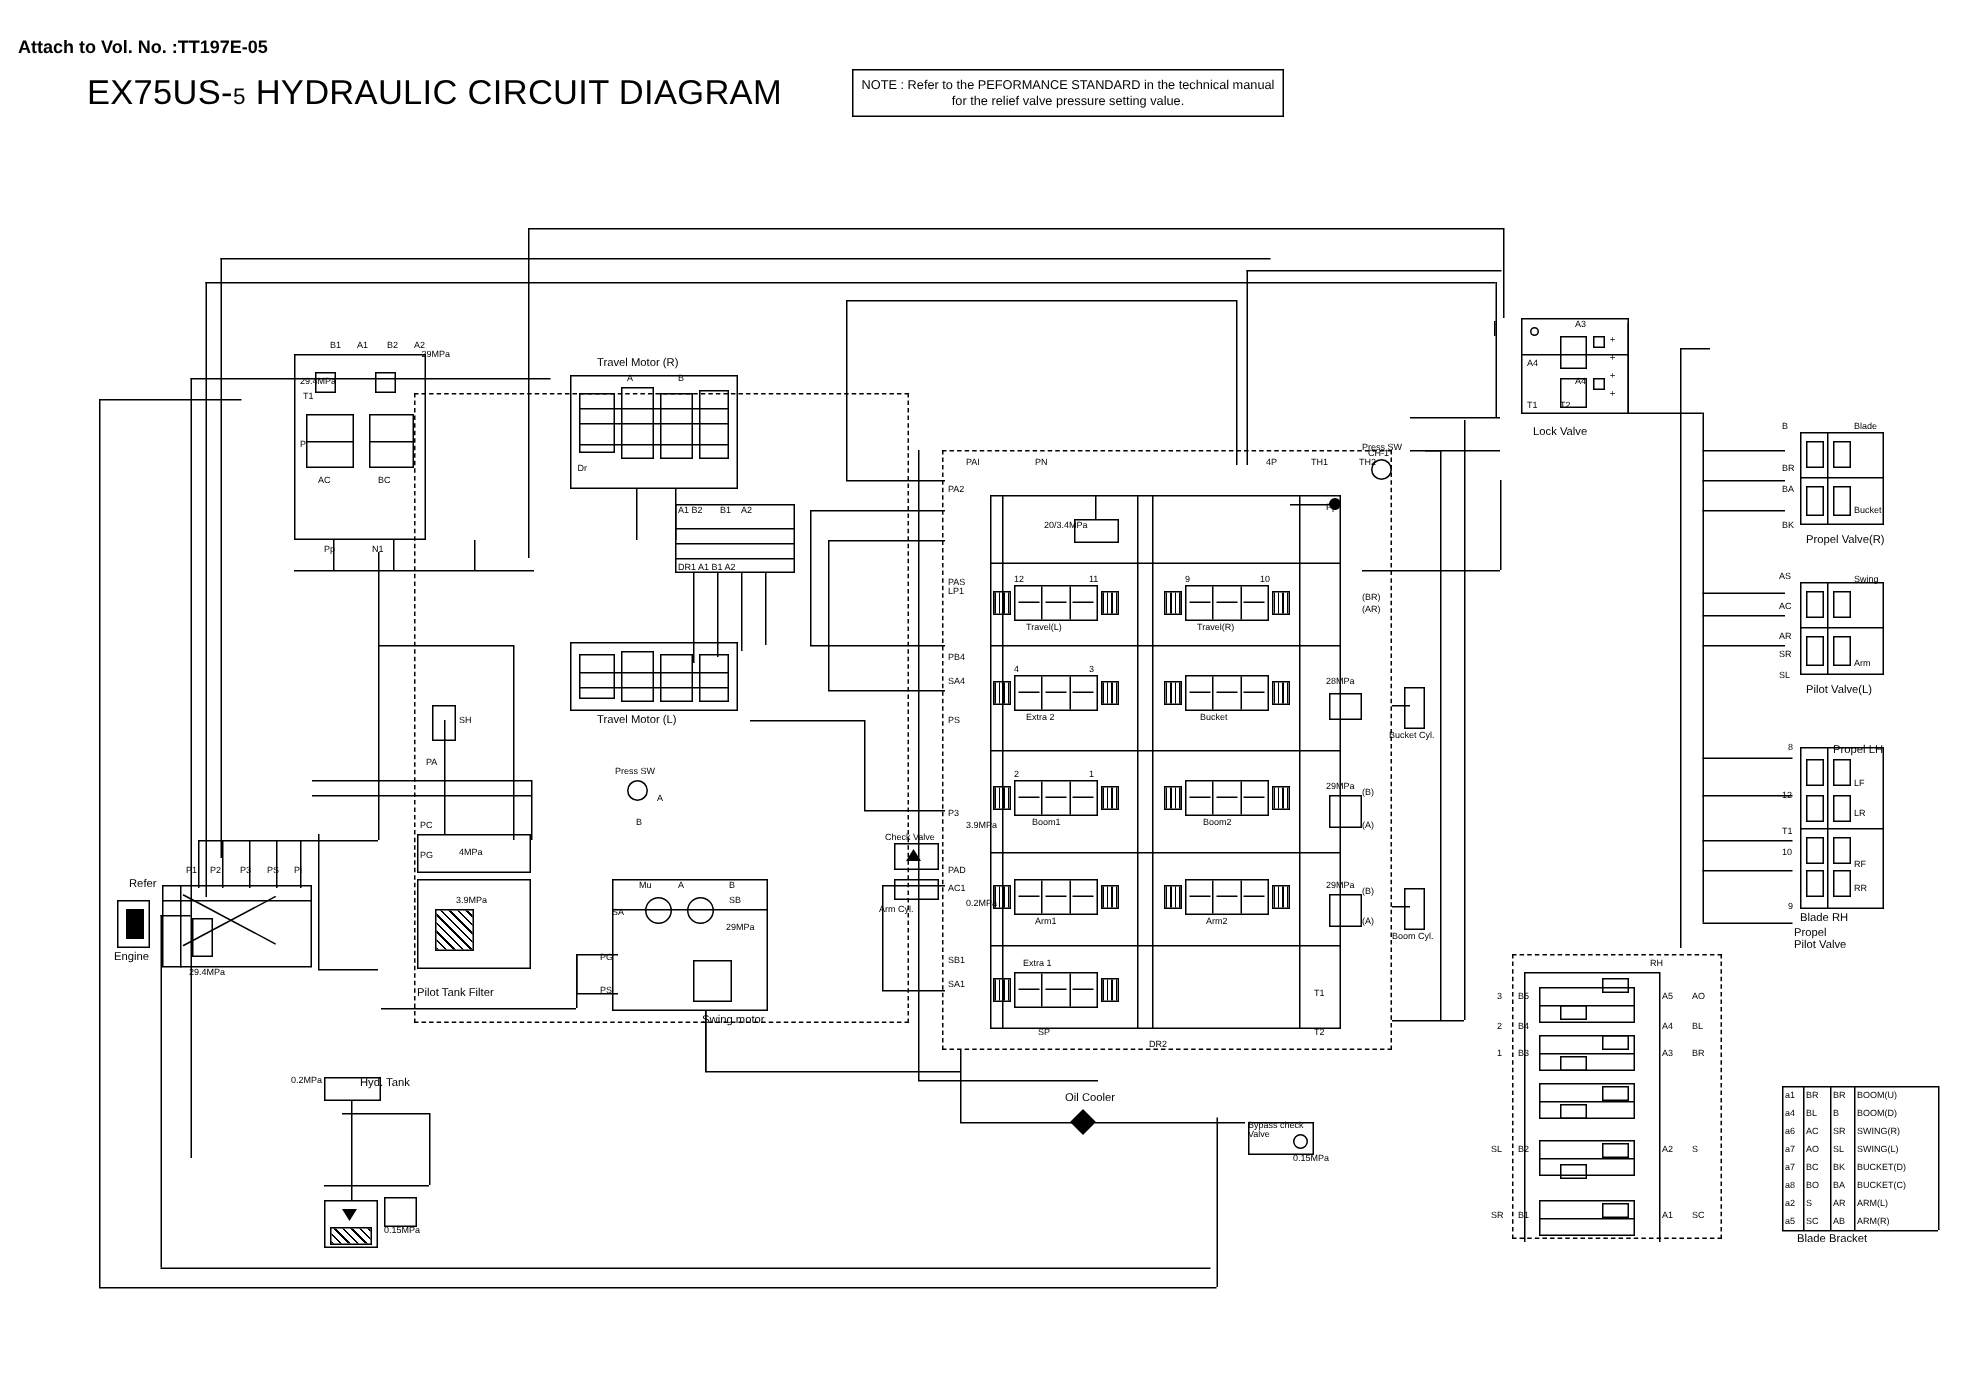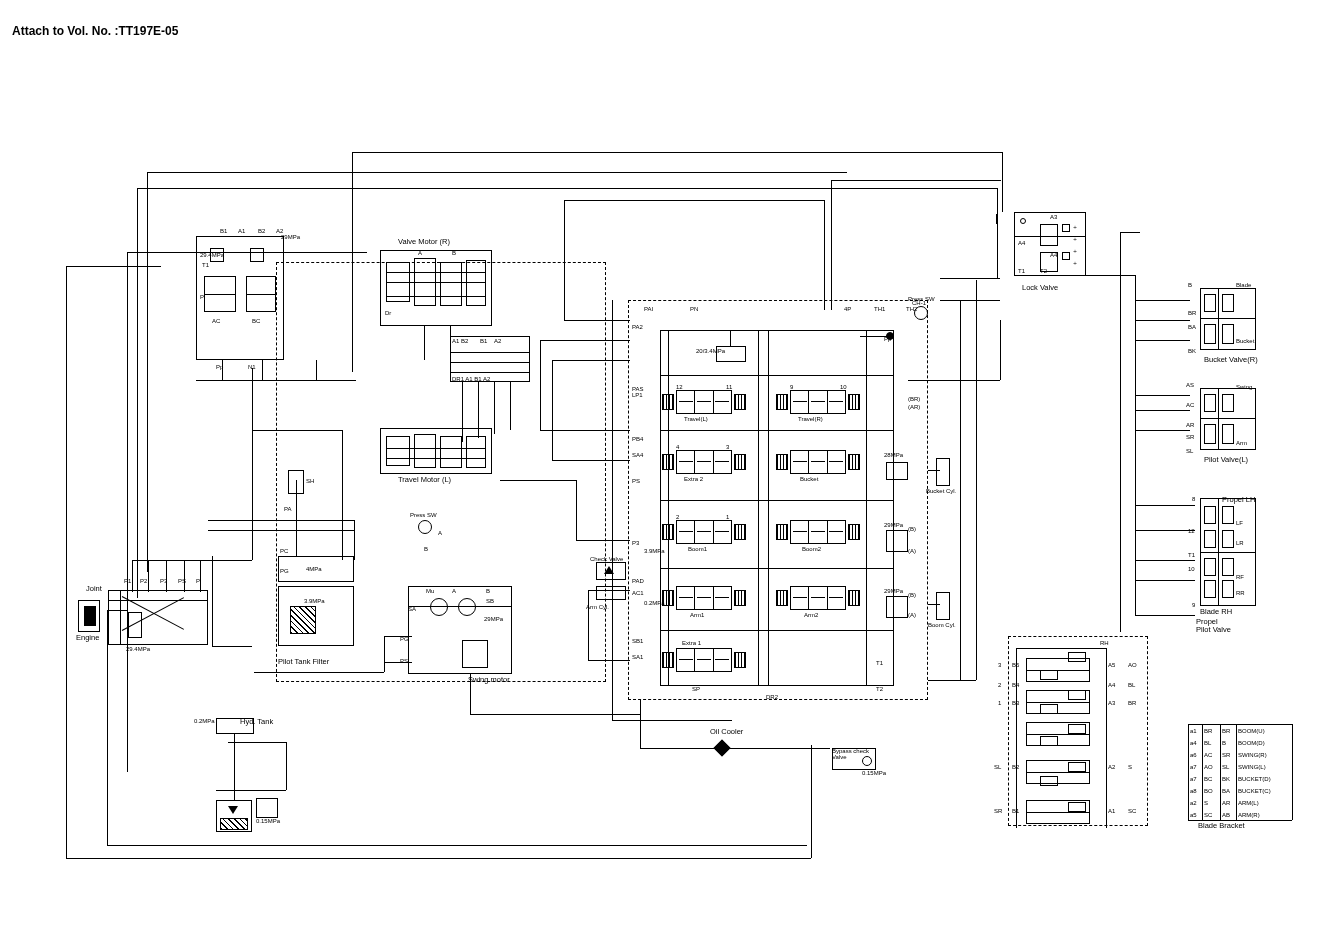--- a/index.html
+++ b/index.html
@@ -36,20 +36,22 @@
   .coil{position:absolute;border:1px solid #000;box-sizing:border-box;
     background-image:repeating-linear-gradient(90deg,#000 0 1px,transparent 1px 3px);}
   .sq{position:absolute;border:1px solid #000;box-sizing:border-box;}
 </style>
 </head>
 <body>
 
 <div id="sheet">
 
   <div class="attach">Attach to Vol. No. :TT197E-05</div>
+  <div class="maintitle"><span>EX75US-</span><span class="sm">5</span><span> HYDRAULIC CIRCUIT DIAGRAM</span></div>
+  <div class="notebox">NOTE : Refer to the PEFORMANCE STANDARD in the technical manual for the relief valve pressure setting value.</div>
 
   <div class="ln hl" style="left:66px;top:266px;width:95px;"></div>
   <div class="ln vl" style="left:66px;top:266px;height:592px;"></div>
   <div class="ln hl" style="left:66px;top:858px;width:745px;"></div>
   <div class="ln vl" style="left:811px;top:745px;height:113px;"></div>
 
   <div class="ln vl" style="left:107px;top:610px;height:235px;"></div>
   <div class="ln hl" style="left:107px;top:845px;width:700px;"></div>
 
   <div class="ln vl" style="left:127px;top:252px;height:520px;"></div>
@@ -70,21 +72,21 @@
   <div class="ln vl" style="left:1085px;top:215px;height:60px;"></div>
   <div class="ln hl" style="left:1085px;top:275px;width:50px;"></div>
   <div class="ln vl" style="left:1135px;top:275px;height:340px;"></div>
   <div class="ln hl" style="left:1135px;top:300px;width:55px;"></div>
   <div class="ln hl" style="left:1135px;top:395px;width:55px;"></div>
   <div class="ln hl" style="left:1135px;top:505px;width:60px;"></div>
   <div class="ln hl" style="left:1135px;top:615px;width:60px;"></div>
   <div class="ln vl" style="left:1120px;top:232px;height:400px;"></div>
   <div class="ln hl" style="left:1120px;top:232px;width:20px;"></div>
 
-  <div class="lbl8" style="left:86px;top:585px;">Joint</div>
+  <div class="lbl8" style="left:86px;top:585px;">Refer</div>
   <div class="bx" style="left:78px;top:600px;width:22px;height:32px;"></div>
   <div class="bx" style="left:84px;top:606px;width:12px;height:20px;background:#000;"></div>
   <div class="lbl8" style="left:76px;top:634px;">Engine</div>
 
   <div class="bx" style="left:108px;top:590px;width:100px;height:55px;"></div>
   <div class="ln hl" style="left:108px;top:600px;width:100px;"></div>
   <div class="ln vl" style="left:120px;top:590px;height:55px;"></div>
   <div class="ln" style="left:122px;top:596px;width:70px;height:1px;transform:rotate(28deg);transform-origin:left center;"></div>
   <div class="ln" style="left:122px;top:630px;width:70px;height:1px;transform:rotate(-28deg);transform-origin:left center;"></div>
   <div class="bx" style="left:128px;top:612px;width:14px;height:26px;"></div>
@@ -124,21 +126,21 @@
   <div class="ln hl" style="left:246px;top:294px;width:30px;"></div>
   <div class="sq" style="left:210px;top:248px;width:14px;height:14px;"></div>
   <div class="sq" style="left:250px;top:248px;width:14px;height:14px;"></div>
   <div class="lbl" style="left:212px;top:318px;">AC</div>
   <div class="lbl" style="left:252px;top:318px;">BC</div>
   <div class="ln vl" style="left:222px;top:360px;height:20px;"></div>
   <div class="ln vl" style="left:262px;top:360px;height:20px;"></div>
   <div class="ln hl" style="left:196px;top:380px;width:120px;"></div>
 
   <div class="bx" style="left:380px;top:250px;width:112px;height:76px;"></div>
-  <div class="lbl8" style="left:398px;top:238px;">Valve Motor (R)</div>
+  <div class="lbl8" style="left:398px;top:238px;">Travel Motor (R)</div>
   <div class="bx" style="left:386px;top:262px;width:24px;height:40px;"></div>
   <div class="bx" style="left:414px;top:258px;width:22px;height:48px;"></div>
   <div class="bx" style="left:440px;top:262px;width:22px;height:44px;"></div>
   <div class="bx" style="left:466px;top:260px;width:20px;height:46px;"></div>
   <div class="ln hl" style="left:386px;top:282px;width:100px;"></div>
   <div class="ln hl" style="left:386px;top:272px;width:100px;"></div>
   <div class="ln hl" style="left:386px;top:296px;width:100px;"></div>
   <div class="lbl" style="left:385px;top:310px;">Dr</div>
   <div class="lbl" style="left:418px;top:250px;">A</div>
   <div class="lbl" style="left:452px;top:250px;">B</div>
@@ -454,21 +456,21 @@
   <div class="ln hl" style="left:1014px;top:236px;width:72px;"></div>
   <div class="cir" style="left:1020px;top:218px;width:6px;height:6px;"></div>
   <div class="sq" style="left:1062px;top:224px;width:8px;height:8px;"></div>
   <div class="sq" style="left:1062px;top:252px;width:8px;height:8px;"></div>
   <div class="lbl" style="left:1072px;top:224px;">＋</div>
   <div class="lbl" style="left:1072px;top:236px;">＋</div>
   <div class="lbl" style="left:1072px;top:248px;">＋</div>
   <div class="lbl" style="left:1072px;top:260px;">＋</div>
 
   <div class="bx" style="left:1200px;top:288px;width:56px;height:62px;"></div>
-  <div class="lbl8" style="left:1204px;top:356px;">Bucket Valve(R)</div>
+  <div class="lbl8" style="left:1204px;top:356px;">Propel Valve(R)</div>
   <div class="lbl" style="left:1188px;top:282px;">B</div>
   <div class="lbl" style="left:1188px;top:310px;">BR</div>
   <div class="lbl" style="left:1188px;top:324px;">BA</div>
   <div class="lbl" style="left:1188px;top:348px;">BK</div>
   <div class="lbl" style="left:1236px;top:282px;">Blade</div>
   <div class="lbl" style="left:1236px;top:338px;">Bucket</div>
   <div class="ln vl" style="left:1218px;top:288px;height:62px;"></div>
   <div class="ln hl" style="left:1200px;top:318px;width:56px;"></div>
   <div class="bx" style="left:1204px;top:294px;width:12px;height:18px;"></div>
   <div class="bx" style="left:1204px;top:324px;width:12px;height:20px;"></div>

